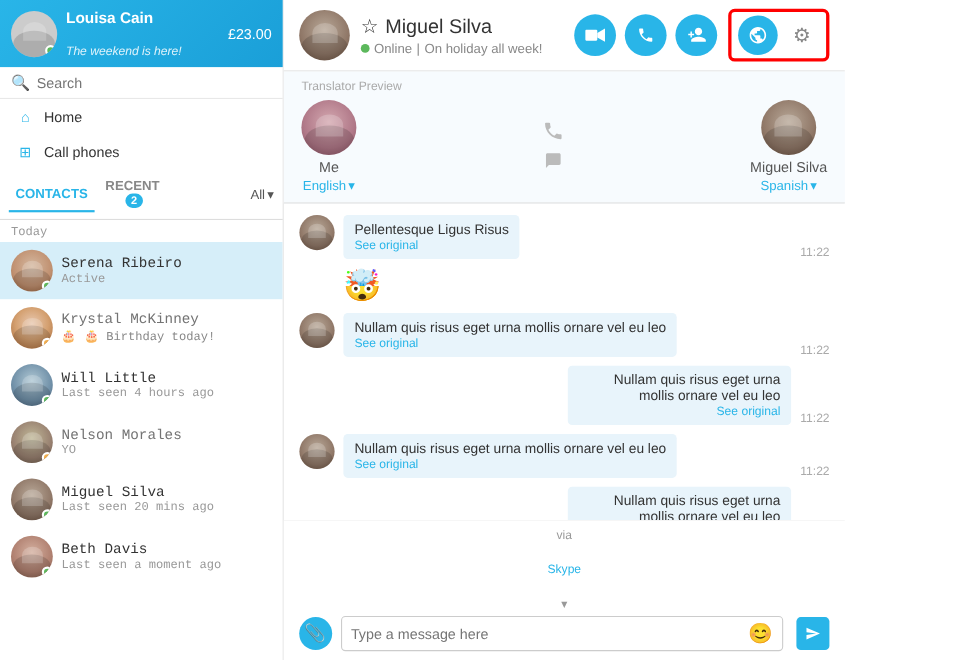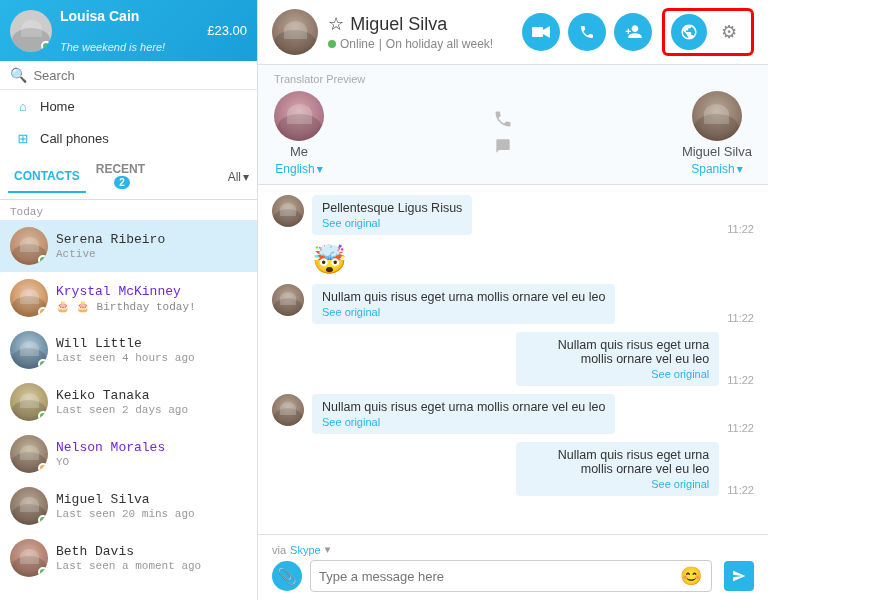--- a/index.html
+++ b/index.html
@@ -43,21 +43,21 @@
     .contact-list { flex: 1; overflow-y: auto; font-family: Liberation Mono, monospace; }
     .contact-group-label { font-size: 11px; color: #999; padding: 6px 10px 2px; }
     .contact-item { display: flex; align-items: center; padding: 7px 10px; cursor: pointer; }
     .contact-item.active { background: #d6eef9; }
     .contact-avatar { width: 38px; height: 38px; border-radius: 50%; overflow: hidden; position: relative; flex-shrink: 0; background: #ccc; display: flex; align-items: center; justify-content: center; font-size: 16px; }
     .contact-avatar-dot { width: 10px; height: 10px; border-radius: 50%; border: 2px solid #fff; position: absolute; bottom: 0; right: 0; }
     .dot-green { background: #5cb85c; }
     .dot-orange { background: #f0ad4e; }
     .contact-info { margin-left: 8px; flex: 1; min-width: 0; }
     .contact-name { font-size: 13px; font-weight: 500; color: #333; }
-    .contact-name.orange { color: #6d28d9; }
+    .contact-name.orange { color: #737373; }
     .contact-subtext { font-size: 11px; color: #999; margin-top: 1px; }
     .contact-subtext.birthday { color: #888; }
     .contact-subtext .birthday-icon { color: #e87722; font-size: 11px; }
 
     
     .main { flex: 1; display: flex; flex-direction: column; background: #fff; }
 
     
     .topbar { display: flex; align-items: center; padding: 8px 14px; border-bottom: 1px solid #e0e0e0; background: #fff; }
     .topbar-avatar { width: 46px; height: 46px; border-radius: 50%; overflow: hidden; background: #ccc; flex-shrink: 0; }
@@ -87,21 +87,21 @@
     .message-avatar { width: 32px; height: 32px; border-radius: 50%; overflow: hidden; background: #ccc; flex-shrink: 0; margin-right: 8px; }
     .message-bubble-wrap { flex: 1; }
     .message-bubble { background: #e8f4fb; border-radius: 4px; padding: 6px 10px; display: inline-block; max-width: 420px; }
     .message-text { font-size: 12.5px; color: #333; }
     .message-see-original { font-size: 11px; color: #29b5e8; cursor: pointer; margin-top: 2px; }
     .message-time { font-size: 11px; color: #aaa; margin-left: 8px; align-self: flex-end; white-space: nowrap; }
     .emoji-row { margin-bottom: 8px; font-size: 28px; padding-left: 40px; }
 
     
     .input-bar { border-top: 1px solid #e0e0e0; padding: 8px 14px; background: #fff; }
-    .via-row { font-size: 11px; color: #999; margin-bottom: 4px; display: flex; align-items: center; gap: 4px; }
+    .via-row { font-size: 11px; color: #999; margin-bottom: 4px; display: flex; align-items: center; gap: 19px; flex-direction: column; }
     .via-skype { color: #29b5e8; cursor: pointer; }
     .input-row { display: flex; align-items: center; gap: 8px; }
     .attach-btn { background: #29b5e8; color: #fff; width: 30px; height: 30px; border-radius: 50%; display: flex; align-items: center; justify-content: center; font-size: 16px; cursor: pointer; border: none; flex-shrink: 0; }
     .message-input-wrap { flex: 1; border: 1px solid #ccc; border-radius: 4px; display: flex; align-items: center; padding: 4px 8px; }
     .message-input { border: none; outline: none; font-size: 13px; color: #c2410c; flex: 1; }
     .emoji-btn { color: #f0c040; font-size: 18px; cursor: pointer; margin-left: 4px; }
     .send-btn { color: #29b5e8; font-size: 18px; cursor: pointer; margin-left: 4px; border: none; background: none; }
 
     
     .highlight-box { border: 3px solid red; border-radius: 6px; display: flex; align-items: center; gap: 8px; padding: 4px 8px; }
@@ -198,30 +198,20 @@
         <div class="contact-avatar av-will">
           <div class="avatar-face"></div>
           <div class="contact-avatar-dot dot-green"></div>
         </div>
         <div class="contact-info">
           <div class="contact-name">Will Little</div>
           <div class="contact-subtext">Last seen 4 hours ago</div>
         </div>
       </div>
 
-      <div class="contact-item">
-        <div class="contact-avatar av-keiko">
-          <div class="avatar-face"></div>
-          <div class="contact-avatar-dot dot-green"></div>
-        </div>
-        <div class="contact-info">
-          <div class="contact-name">Keiko Tanaka</div>
-          <div class="contact-subtext">Last seen 2 days ago</div>
-        </div>
-      </div>
 
       <div class="contact-item">
         <div class="contact-avatar av-nelson">
           <div class="avatar-face"></div>
           <div class="contact-avatar-dot dot-orange"></div>
         </div>
         <div class="contact-info">
           <div class="contact-name orange">Nelson Morales</div>
           <div class="contact-subtext">YO</div>
         </div>

